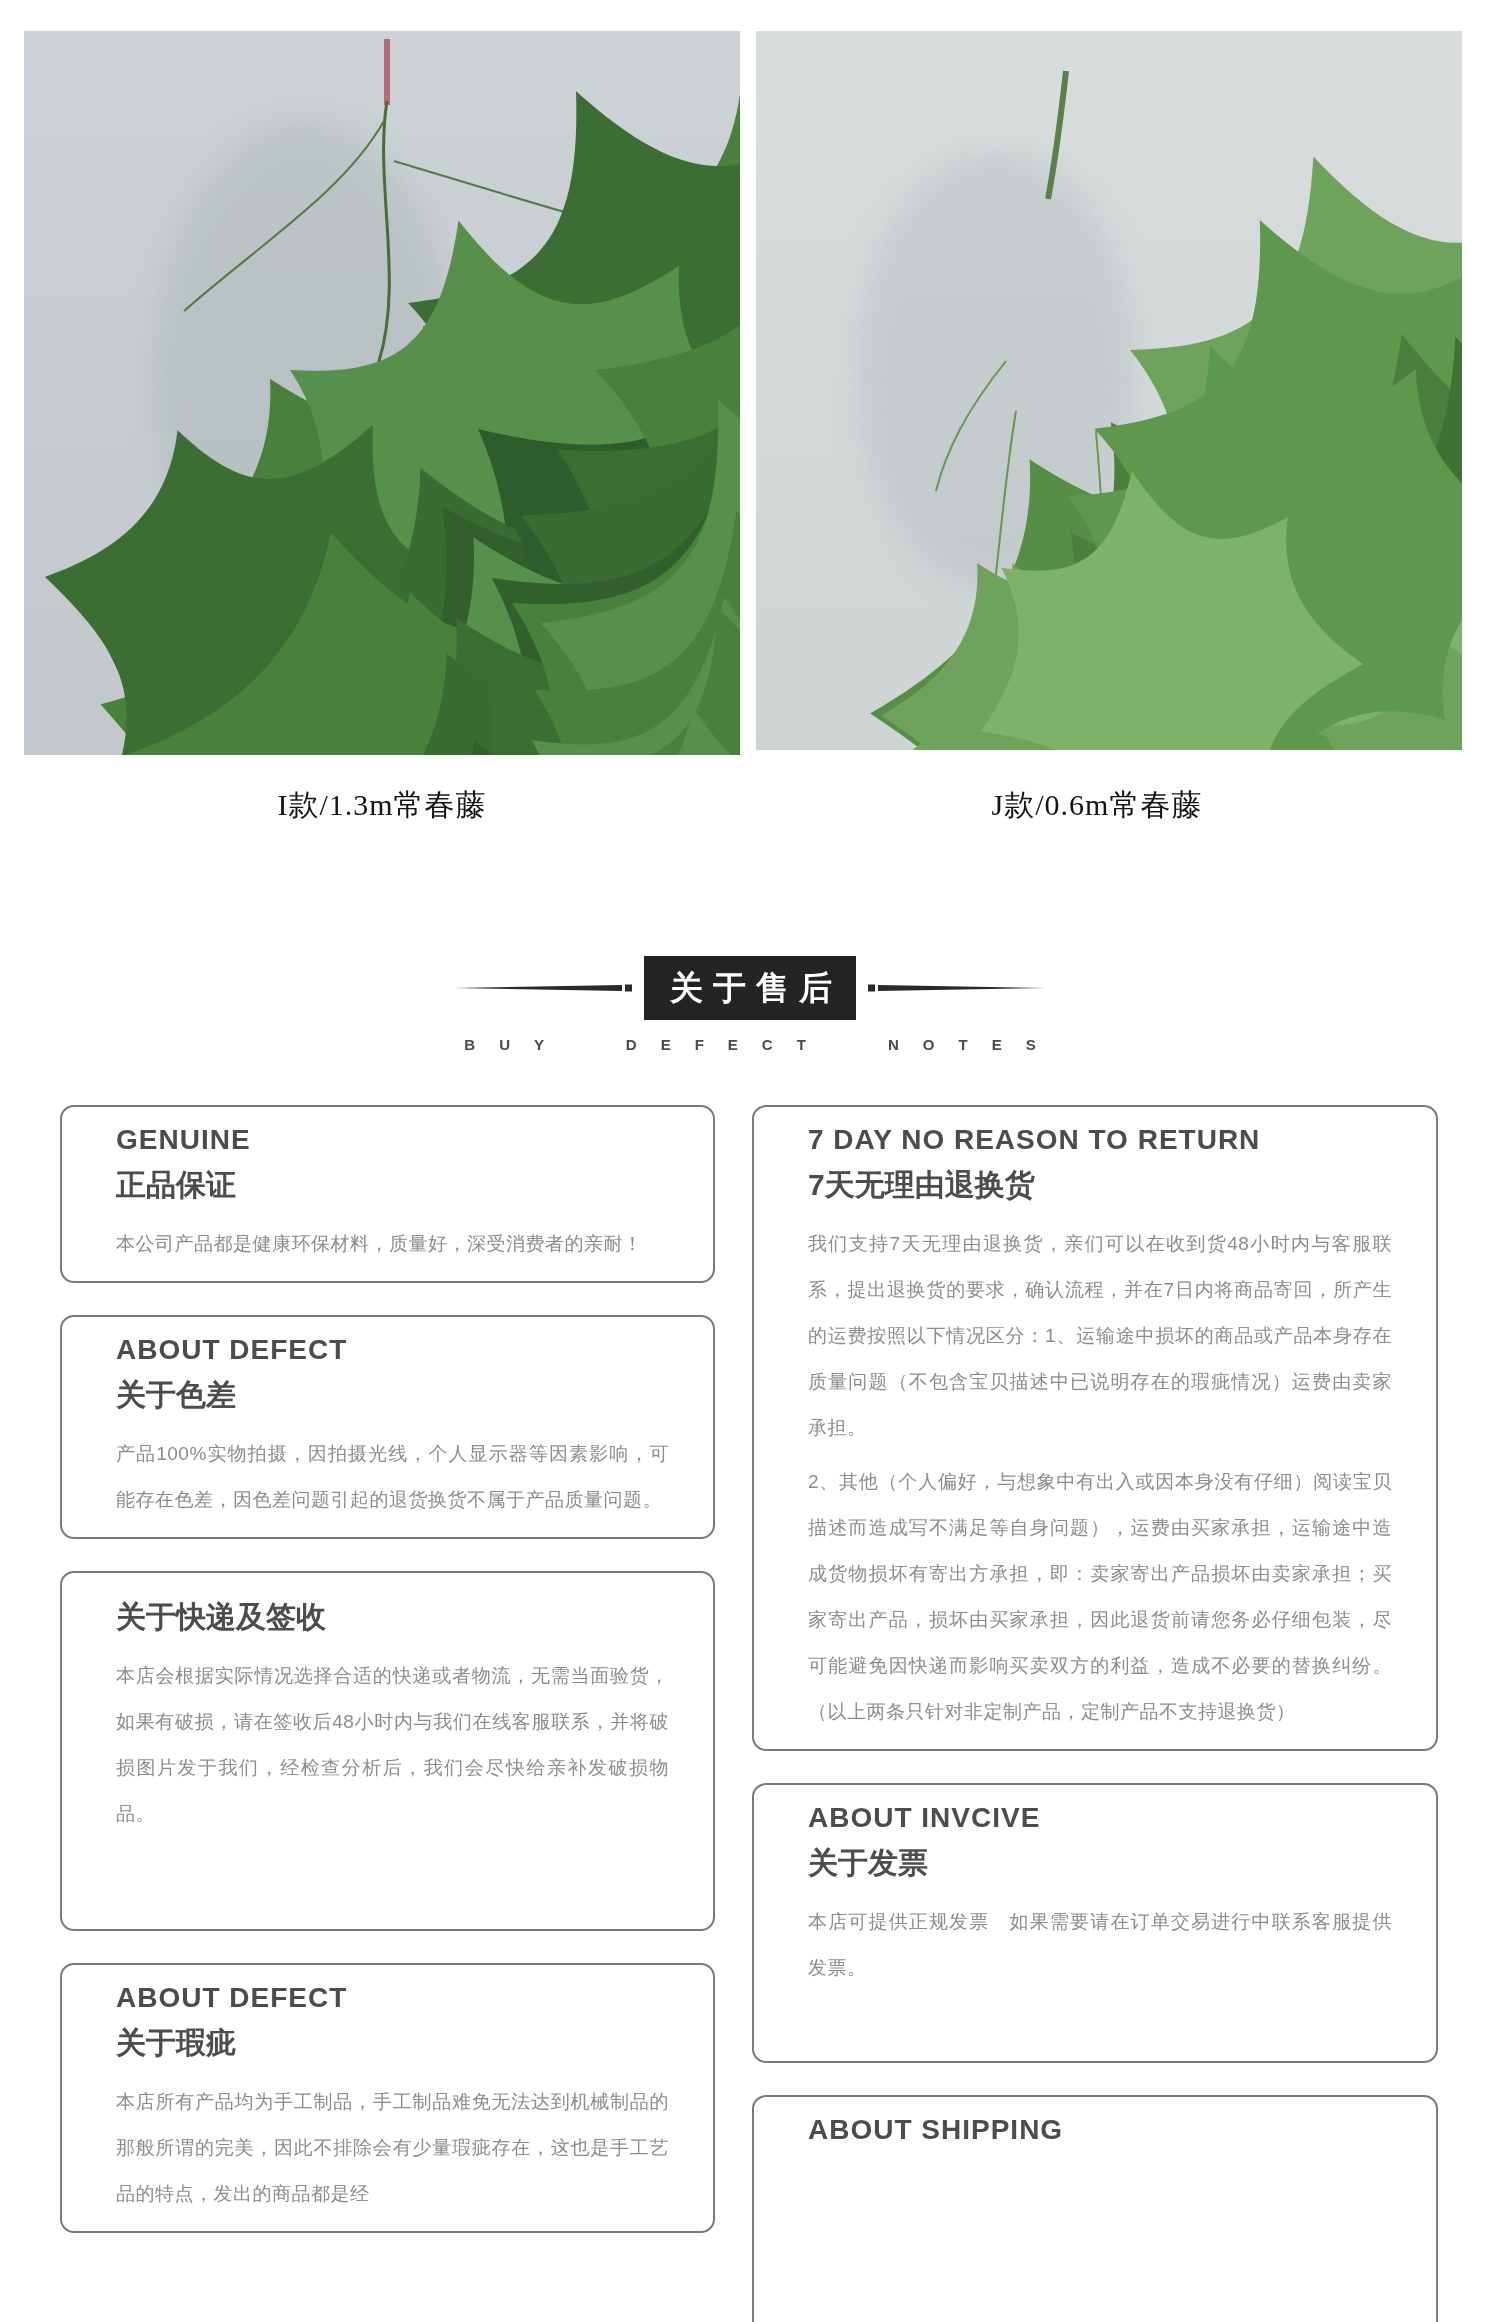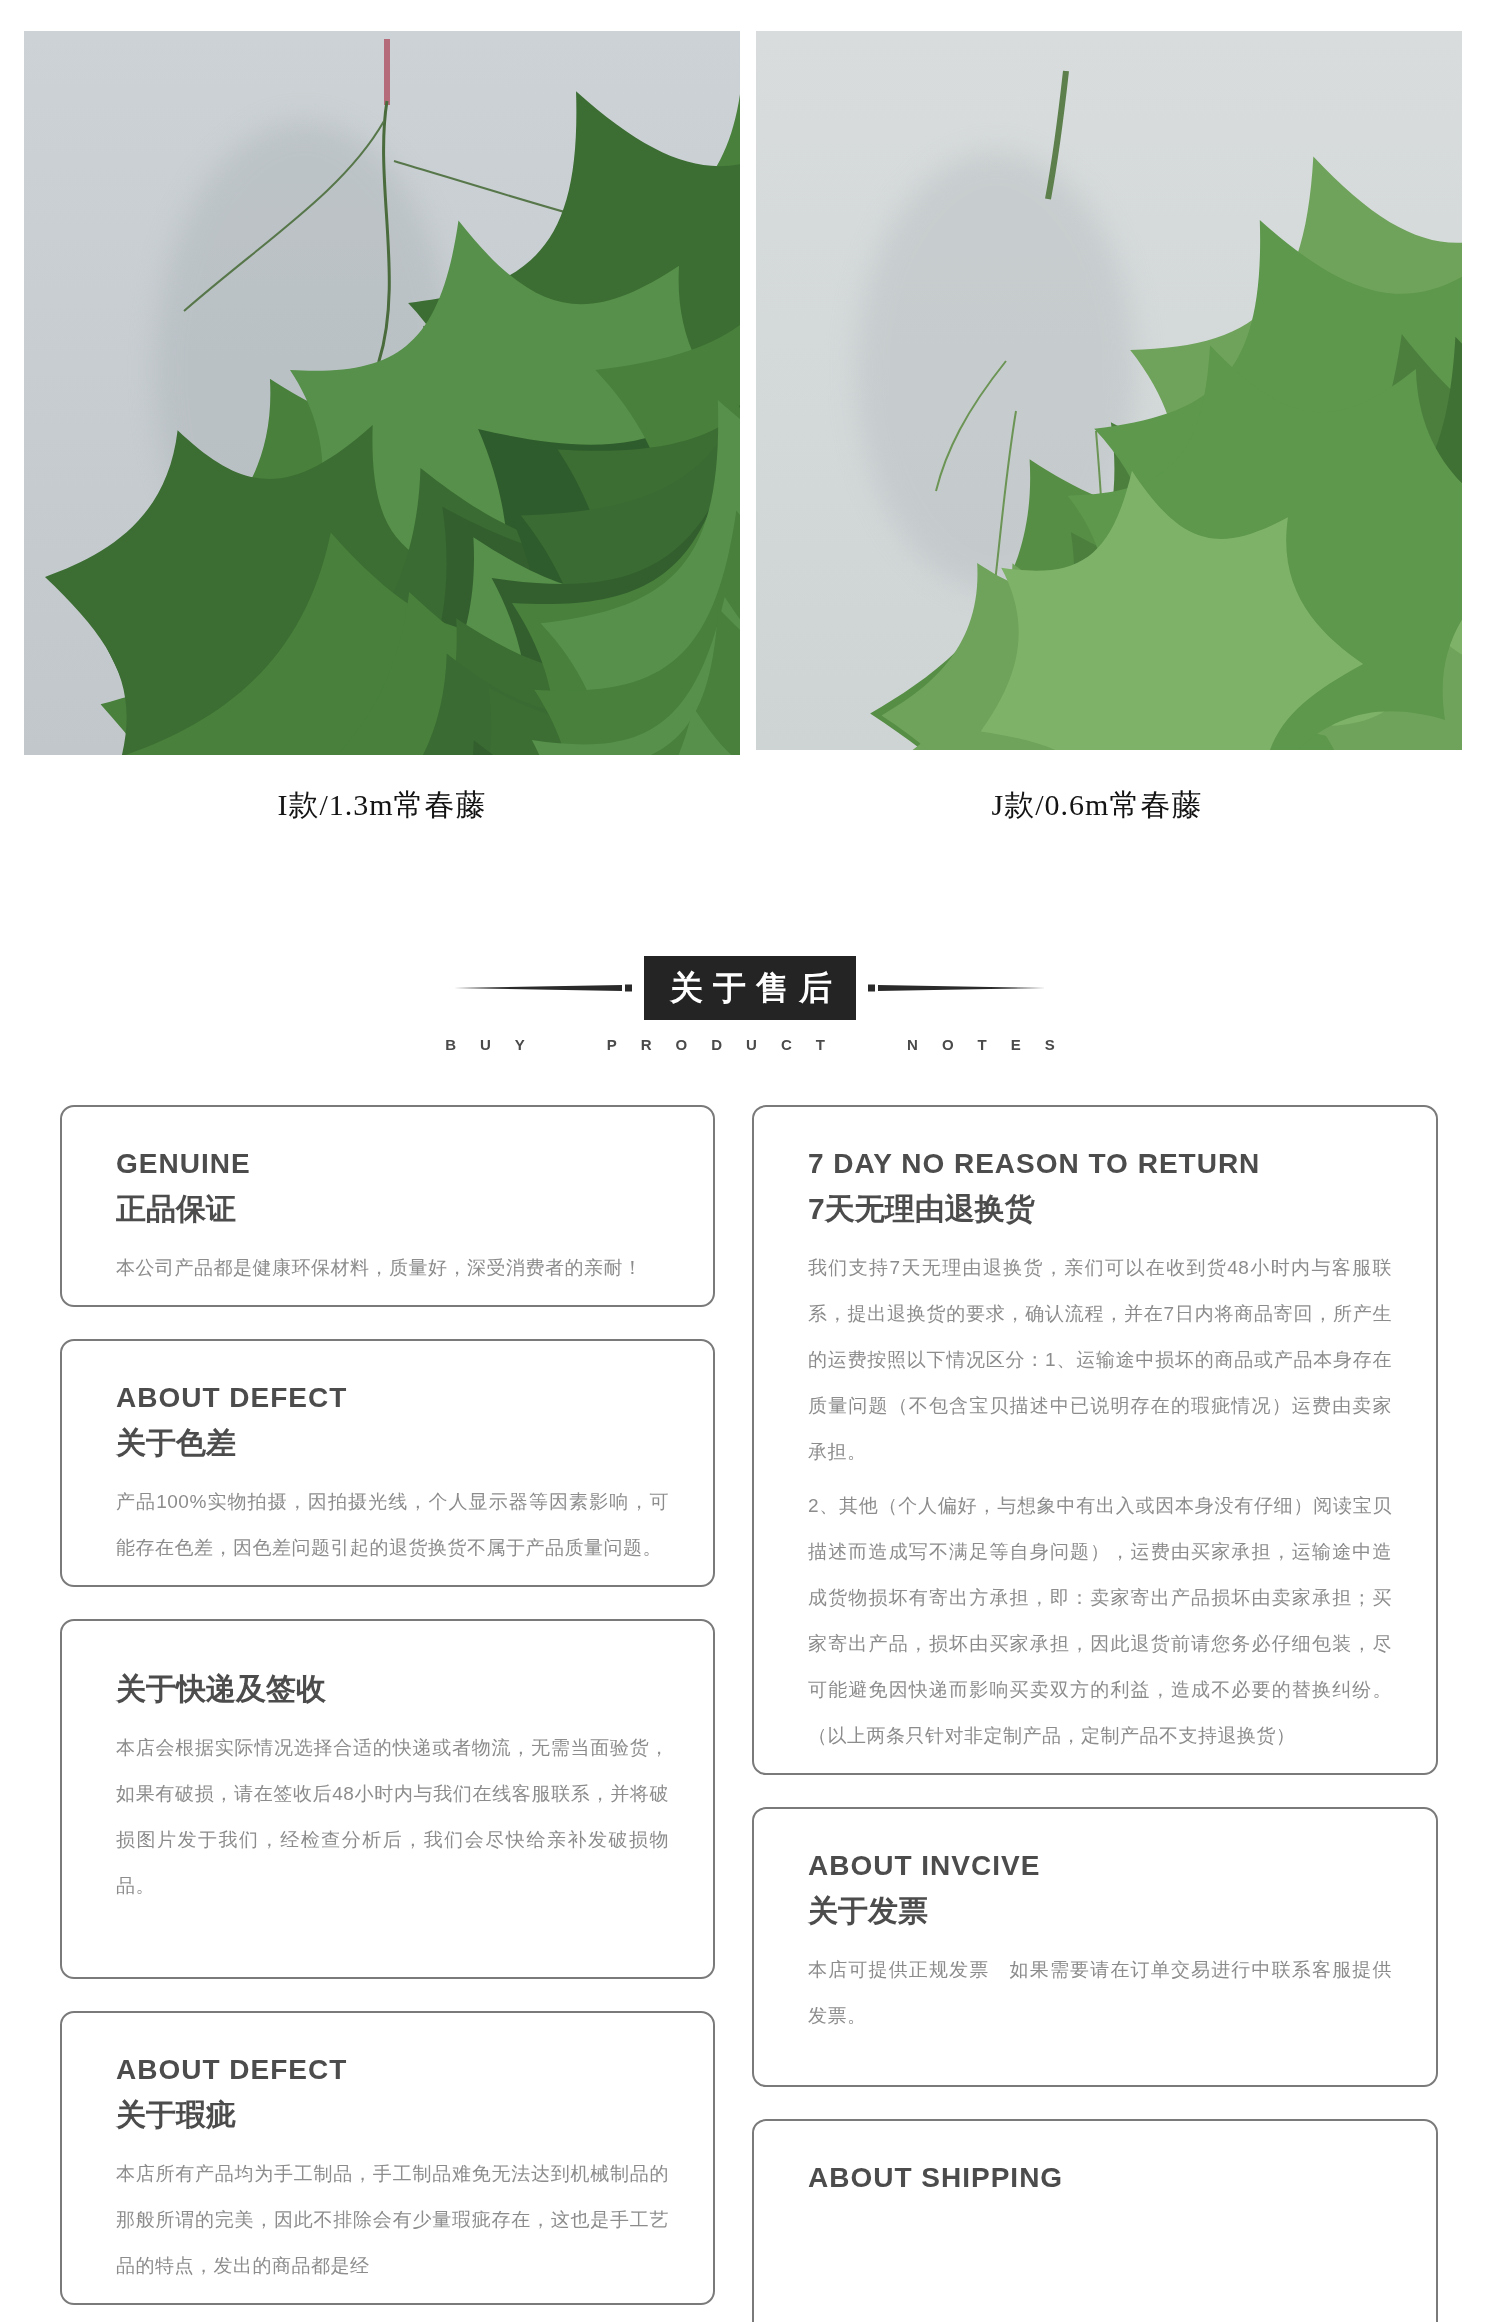--- a/index.html
+++ b/index.html
@@ -27,21 +27,21 @@
   .header-letters{
     text-align:center;margin-top:16px;font-size:15px;font-weight:600;color:#4a4a4a;
     letter-spacing:24px;word-spacing:30px;text-indent:24px;
   }
   
   .cards-row{display:flex;align-items:flex-start;gap:37px;margin:52px 0 0 60px;}
   .col-left{width:655px;}
   .col-right{width:686px;}
   .card{
     background:#ffffff;border:2px solid #7a7a7a;border-radius:14px;
-    box-sizing:border-box;padding:40px 44px 14px 54px;margin-bottom:32px;
+    box-sizing:border-box;padding:16px 44px 14px 54px;margin-bottom:32px;
   }
   .card-title{font-size:28px;font-weight:600;color:#4c4c4c;letter-spacing:1px;line-height:34px;margin:0;}
   .card-sub{font-size:30px;font-weight:700;color:#4c4c4c;line-height:36px;margin:10px 0 0;}
   .card-body{font-size:19px;color:#8c8c8c;line-height:46px;letter-spacing:0.5px;margin:18px 0 0;text-align:justify;}
   .card-body.second{margin-top:8px;}
   .min-invoice{min-height:280px;}
   .min-delivery{min-height:360px;}
   .min-shipping{min-height:240px;}
 </style>
 </head>
@@ -176,21 +176,21 @@
   <svg class="header-line" width="180" height="10">
     <polygon points="0,5 168,2 168,8" fill="#2a2a2a"></polygon>
     <rect x="171" y="1.5" width="7" height="7" fill="#2a2a2a"></rect>
   </svg>
   <div class="header-box">关于售后</div>
   <svg class="header-line" width="180" height="10">
     <rect x="2" y="1.5" width="7" height="7" fill="#2a2a2a"></rect>
     <polygon points="180,5 12,2 12,8" fill="#2a2a2a"></polygon>
   </svg>
 </div>
-<div class="header-letters">BUY PRODUCT NOTES</div>
+<div class="header-letters">BUY DEFECT NOTES</div>
 
 <div class="cards-row">
 
   <div class="col-left">
 
     <div class="card">
       <div class="card-title">GENUINE</div>
       <div class="card-sub">正品保证</div>
       <div class="card-body">本公司产品都是健康环保材料，质量好，深受消费者的亲耐！</div>
     </div>

